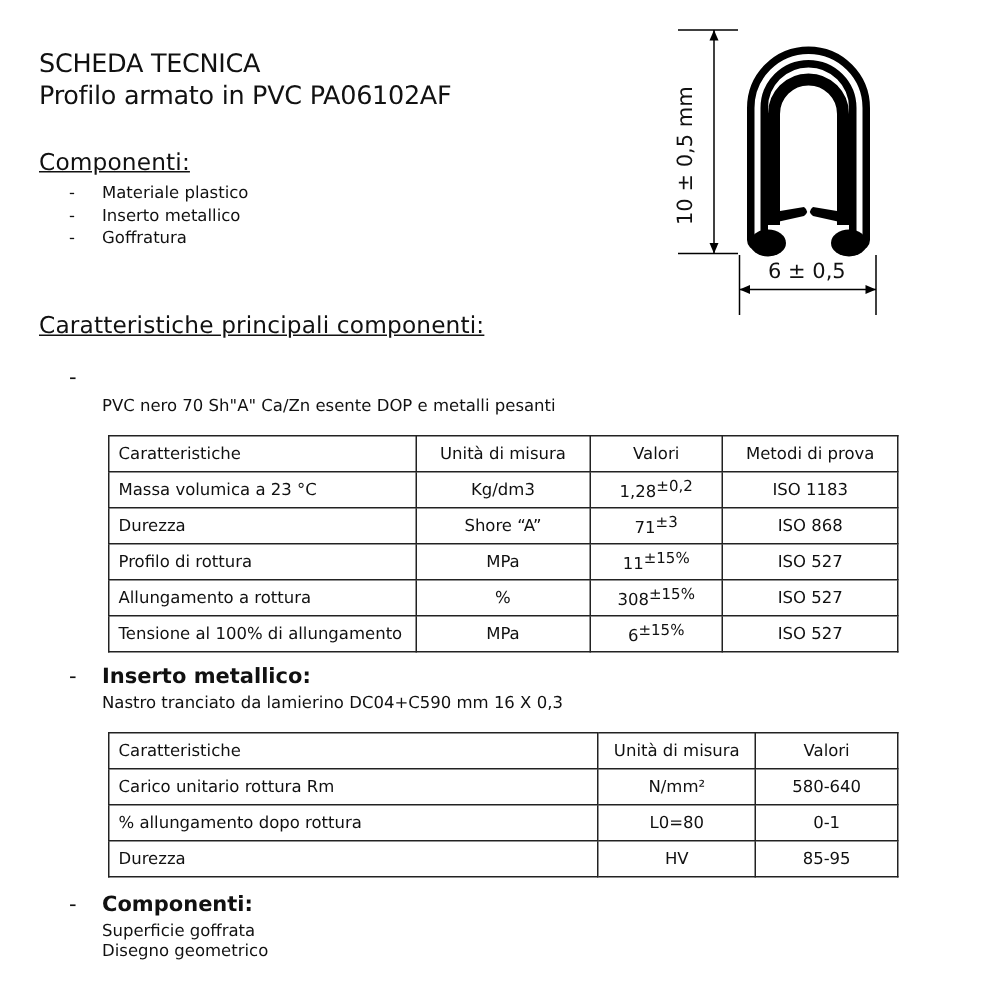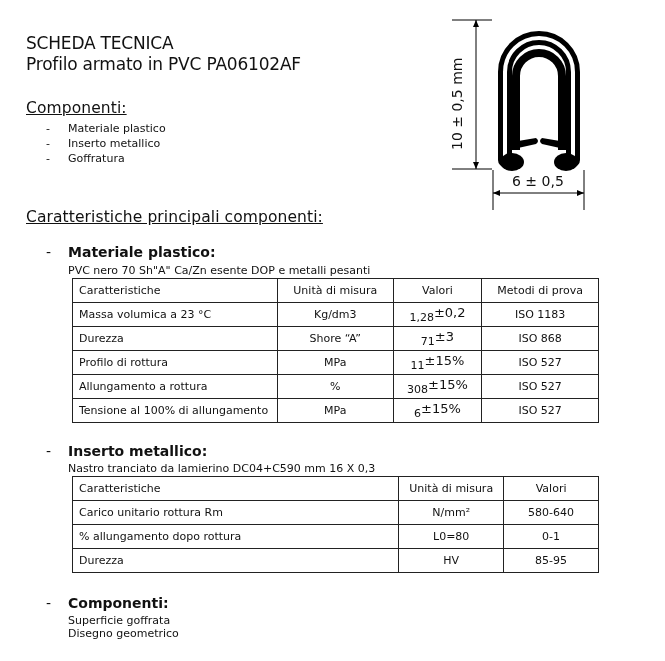--- a/index.html
+++ b/index.html
@@ -7,24 +7,24 @@
          font-family: "DejaVu Sans", sans-serif; }
   .abs { position:absolute; }
   .title { left:26px; font-size:17px; line-height:21px; letter-spacing:-0.2px; }
   .h-ul { font-size:15.5px; text-decoration:underline; letter-spacing:0.1px; }
   .bullet-list { left:46px; font-size:11px; line-height:15px; }
   .bullet-list .row { display:flex; }
   .bullet-list .dash { width:22px; }
   .sub-h { left:46px; font-size:14px; font-weight:bold; display:flex; }
   .sub-h .dash { width:22px; font-weight:normal; }
   .desc { left:68px; font-size:11px; line-height:13px; }
-  table.spec { position:absolute; border-collapse:collapse; font-size:11px; }
+  table.spec { position:absolute; border-collapse:collapse; font-size:11px;margin-top:12px; }
   table.spec td { border:1px solid #222; height:23px; padding:0 6px; white-space:nowrap; }
   table.spec td.c { text-align:center; }
-  sup.tol { font-size:13px; vertical-align:4px; }
+  sup.tol { font-size:10px; vertical-align:4px; }
   .drawing { left:452px; top:10px; }
 </style>
 </head>
 <body>
 
 <div class="abs title" style="top:33px;">SCHEDA TECNICA</div>
 <div class="abs title" style="top:54px;">Profilo armato in PVC PA06102AF</div>
 
 <div class="abs h-ul" style="left:26px; top:99px;">Componenti:</div>
 <div class="abs bullet-list" style="top:121px;">
@@ -70,21 +70,20 @@
     <path d="M 108 131 L 90 128 Q 86 131 90 134 L 108 138 Z" fill="#000"></path>
   </svg>
   <div class="abs" style="left:-3px; top:140px; transform-origin:0 0; transform:rotate(-90deg); font-size:14px; white-space:nowrap;">10 ± 0,5 mm</div>
   <div class="abs" style="left:60px; top:163px; font-size:14px; white-space:nowrap;">6 ± 0,5</div>
 </div>
 
 <div class="abs h-ul" style="left:26px; top:208px;">Caratteristiche principali componenti:</div>
 
 <div class="abs sub-h" style="top:244px;">
   <span class="dash">-</span>
-    <span>Materiale plastico:</span>
 </div>
 <div class="abs desc" style="top:264px;">PVC nero 70 Sh"A" Ca/Zn esente DOP e metalli pesanti</div>
 
 <table class="spec" style="left:72px; top:278px; width:527px;">
   <colgroup>
       <col style="width:205px">
       <col style="width:116px">
       <col style="width:89px">
       <col style="width:117px">
     </colgroup>

